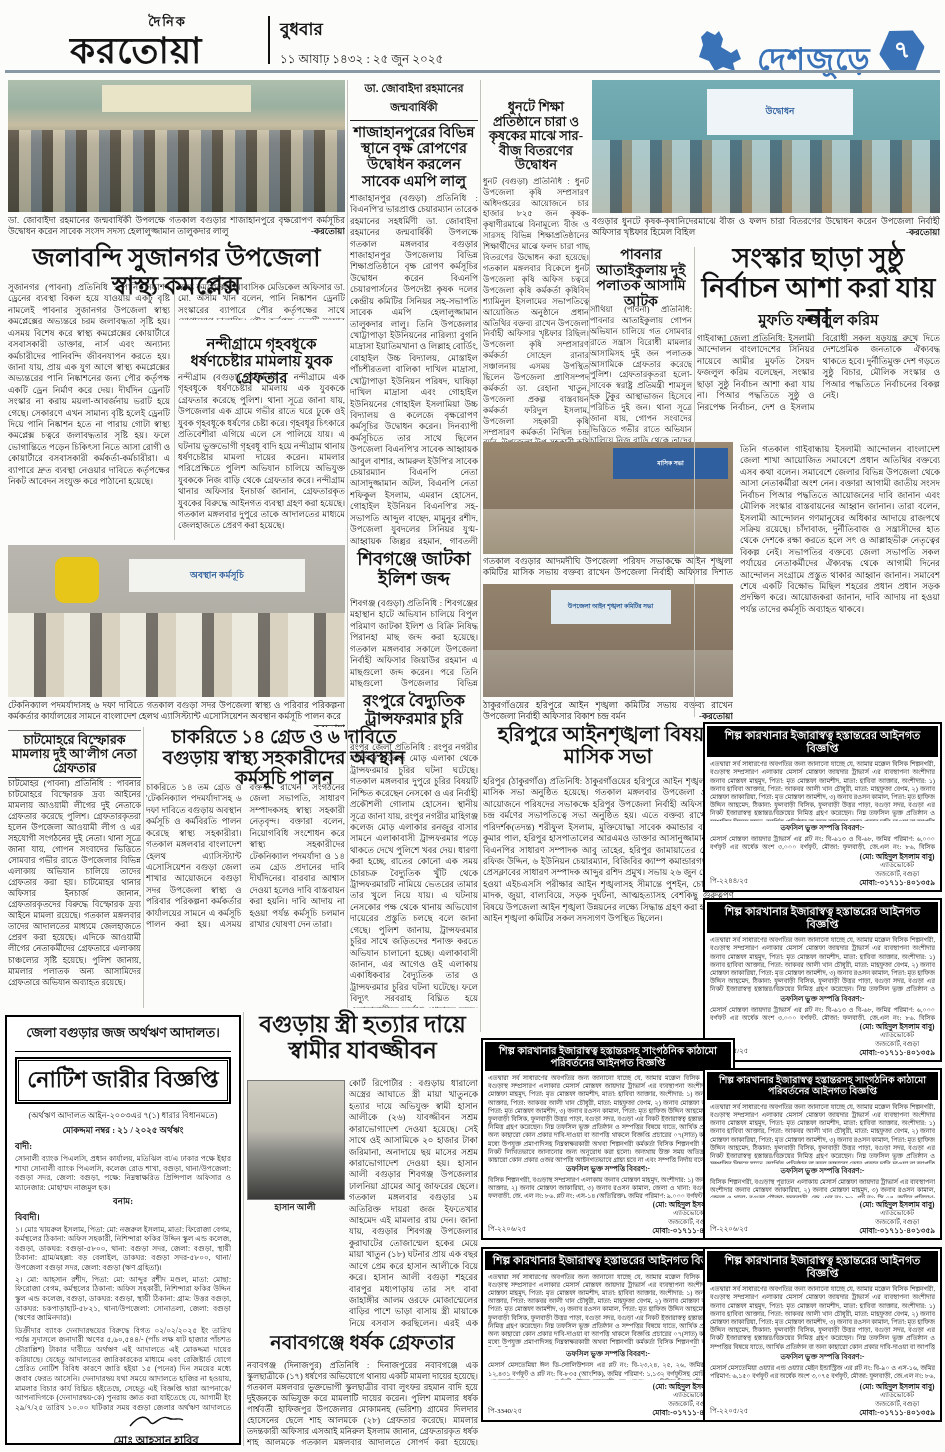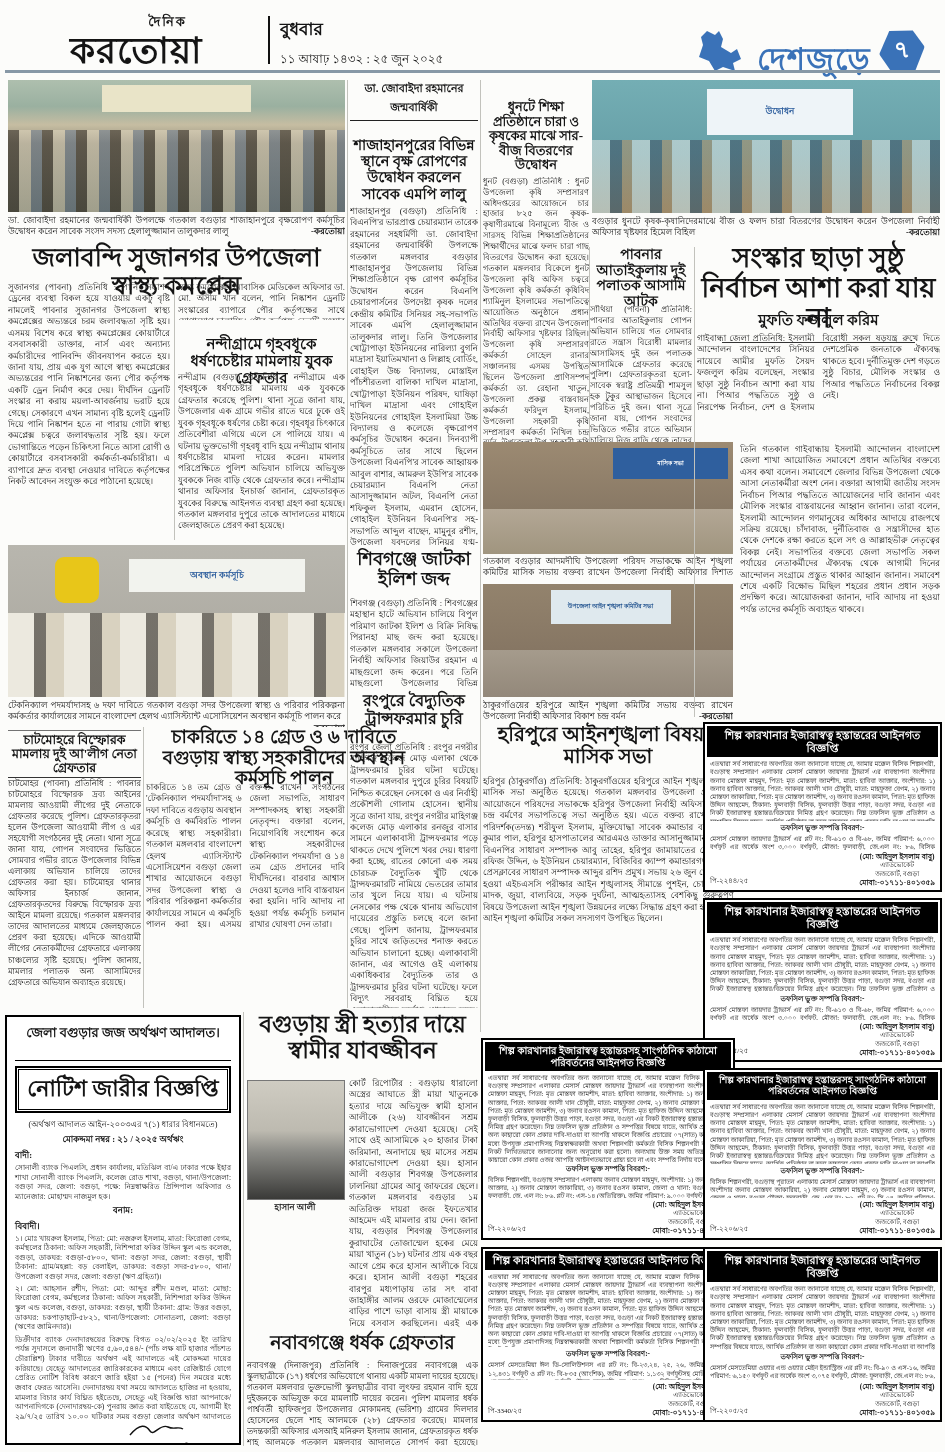--- a/index.html
+++ b/index.html
@@ -15,40 +15,40 @@
   .sect-label{font-size:31px;font-weight:bold;color:#3a72b8;letter-spacing:1px;margin-top:21px;}
   .hex{width:46px;height:46px;background:#3a72b8;clip-path:polygon(27% 4%,78% 8%,100% 46%,74% 96%,22% 92%,0 52%);
        display:flex;align-items:center;justify-content:center;color:#fff;font-size:24px;font-weight:bold;transform:rotate(-6deg);}
   .mh-rule{height:3px;background:#8798a6;}
   
   .hl{font-weight:bold;text-align:center;line-height:1.12;}
   .body{font-size:8.6px;line-height:1.33;text-align:justify;overflow:hidden;}
   .body2{column-count:2;column-gap:8px;}
   .cap{font-size:8.7px;line-height:1.3;text-align:justify;overflow:hidden;}
   .credit{float:right;font-weight:bold;}
-  .kicker{font-size:11px;font-weight:bold;text-align:center;border-bottom:1px solid #222;padding-bottom:2px;margin-bottom:16px;}
+  .kicker{font-size:11px;font-weight:bold;text-align:center;border-bottom:1px solid #222;padding-bottom:2px;margin-bottom:3px;}
   .byline{font-size:15px;font-weight:bold;text-align:center;border-bottom:1px solid #333;padding-bottom:9px;}
   .vr{width:1px;background:#c2c2bc;}
   
   .photo{overflow:hidden;background:#9a9a92;}
   .ph-band{position:absolute;left:0;right:0;bottom:0;}
   .banner{position:absolute;display:flex;align-items:center;justify-content:center;text-align:center;font-weight:bold;overflow:hidden;}
   
   .lnbox{border:2px solid #000;background:#fff;display:flex;flex-direction:column;padding:3px 5px;box-sizing:border-box;}
   .lnt{background:#000;color:#fff;font-weight:bold;text-align:center;font-size:11px;line-height:1.15;padding:3px 2px;margin:-1px -3px 3px -3px;}
   .lnb{font-size:6.4px;line-height:1.28;text-align:justify;flex:1 1 auto;overflow:hidden;}
   .lnsh{font-size:7.2px;font-weight:bold;text-align:center;margin:1px 0;}
   .lns{font-size:6.4px;line-height:1.28;text-align:justify;overflow:hidden;max-height:34px;}
   .lnf{display:flex;justify-content:space-between;align-items:flex-end;margin-top:2px;}
   .lncode{font-size:7px;}
   .lnsig{text-align:center;font-size:6.6px;line-height:1.25;}
   .lnsig .n{font-weight:bold;font-size:7.4px;}
   
   .court{border:2px solid #000;background:#fff;box-sizing:border-box;padding:6px 8px;overflow:hidden;}
-  .court-h{font-size:13px;font-weight:bold;text-align:center;border-bottom:1px solid #000;padding-bottom:16px;}
+  .court-h{font-size:13px;font-weight:bold;text-align:center;border-bottom:1px solid #000;padding-bottom:7px;}
   .court-t{border:2px solid #000;box-shadow:0 0 0 1px #fff inset,0 0 0 2px #000 inset;font-size:22px;font-weight:bold;text-align:center;margin:5px 0;padding:3px 0;}
   .court-law{font-size:8.2px;text-align:center;}
   .court-case{font-size:8.6px;font-weight:bold;text-align:center;margin:2px 0;}
   .court-lbl{font-size:8.6px;font-weight:bold;}
   .court-p{font-size:7.4px;line-height:1.3;text-align:justify;}
   .court-c{text-align:center;font-size:8.6px;font-weight:bold;margin:2px 0;}
   .sigblock{text-align:center;float:right;width:150px;font-size:7.6px;line-height:1.3;}
   .sigblock .n{font-size:11px;font-weight:bold;}
 </style>
 </head>

